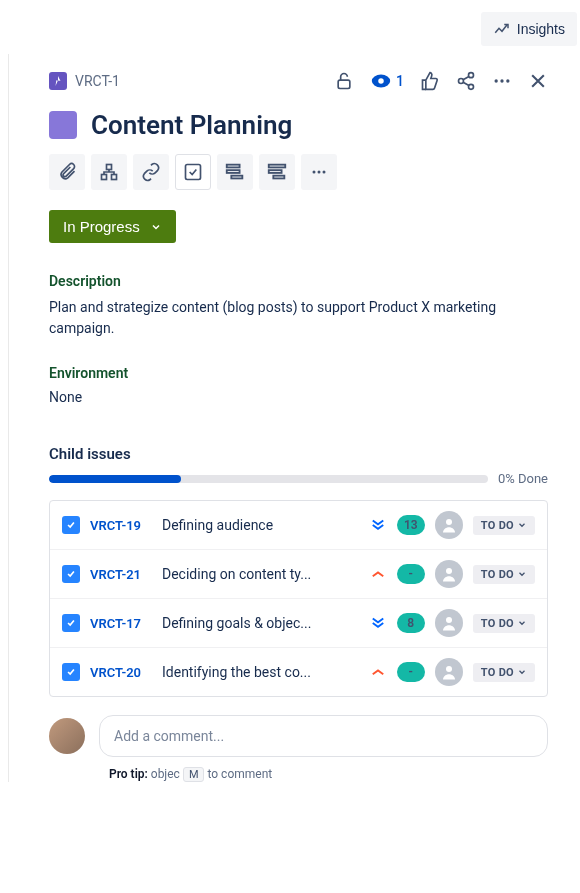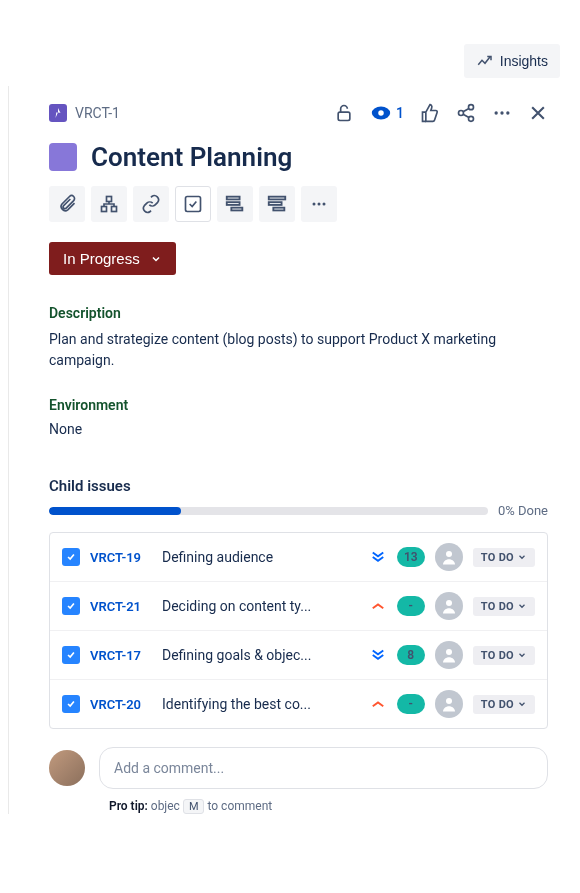--- a/index.html
+++ b/index.html
@@ -1,34 +1,34 @@
 <!DOCTYPE html>
 <html><head>
 <meta charset="utf-8">
 <style>
 * { box-sizing: border-box; margin: 0; padding: 0; }
 body { font-family: -apple-system, BlinkMacSystemFont, "Segoe UI", Roboto, sans-serif; background: #fff; width: 580px; height: 893px; overflow: hidden; color: #172B4D; }
-.top-bar { display: flex; justify-content: flex-end; padding: 12px 20px 8px; margin-top: 32px; }
+.top-bar { display: flex; justify-content: flex-end; padding: 12px 3px 8px; }
 .insights-btn { background: #f4f5f7; border: none; border-radius: 3px; padding: 8px 12px; display: flex; align-items: center; gap: 6px; font-size: 14px; font-weight: 500; cursor: pointer; color:#172B4D; }
 .panel { padding: 0 32px 0 40px; border-left: 1px solid #e9e9e9; margin-left: 8px; }
 .header-row { display: flex; justify-content: space-between; padding: 16px 0 8px; }
 .issue-key-wrap { display: flex; align-items: center; gap: 8px; }
 .issue-type-icon { width: 18px; height: 18px; background: #6554C0; border-radius: 3px; display: flex; align-items: center; justify-content: center; }
 .issue-key { color: #5E6C84; font-size: 14px; cursor: pointer; }
 .header-actions { display: flex; align-items: center; gap: 16px; }
 .header-actions > * { cursor: pointer; color: #42526E; display: flex; align-items: center; }
 .watch-wrap { display: flex; align-items: center; gap: 4px; color: #0052CC; }
 .watch-count { color: #0052CC; font-weight: 500; font-size: 14px; }
 .title-row { display: flex; align-items: center; gap: 14px; padding: 10px 0 14px; }
 .epic-color { width: 28px; height: 28px; background: #8777D9; border-radius: 4px; }
 .title { font-size: 26px; font-weight: 600; color: #172B4D; }
 .action-btns { display: flex; gap: 6px; padding-bottom: 20px; }
 .action-btn { width: 36px; height: 36px; background: #f4f5f7; border-radius: 3px; display: flex; align-items: center; justify-content: center; cursor: pointer; }
 .action-btn.checkbox-btn { background: #fff; border: 1px solid #dfe1e6; }
-.status-btn { background: #7f1d1d; color: #fff; border: none; border-radius: 3px; padding: 8px 14px; font-size: 15px; font-weight: 500; display: inline-flex; align-items: center; gap: 10px; cursor: pointer; margin-bottom: 30px; }
+.status-btn { background: #4d7c0f; color: #fff; border: none; border-radius: 3px; padding: 8px 14px; font-size: 15px; font-weight: 500; display: inline-flex; align-items: center; gap: 10px; cursor: pointer; margin-bottom: 30px; }
 .section-label { font-size: 14px; font-weight: 600; color: #14532d; margin-bottom: 8px; }
 .section-text { font-size: 14px; color: #172B4D; line-height: 1.5; margin-bottom: 26px; }
 .none-text { color: #172B4D; font-size: 14px; margin-bottom: 30px; }
 .child-header { display: flex; align-items: center; padding: 10px 0 8px; }
 .child-title { font-size: 15px; font-weight: 600; }
 .child-controls { display: flex; align-items: center; gap: 12px; }
 .order-by { display: flex; align-items: center; gap: 8px; color: #42526E; font-size: 14px; cursor: pointer; }
 .plus-btn, .more-btn { color: #42526E; cursor: pointer; }
 .progress-row { display: flex; align-items: center; gap: 10px; margin-bottom: 14px; }
 .progress-bar { flex: 1; height: 8px; background: #e4e4e8; border-radius: 4px; overflow: hidden; }

